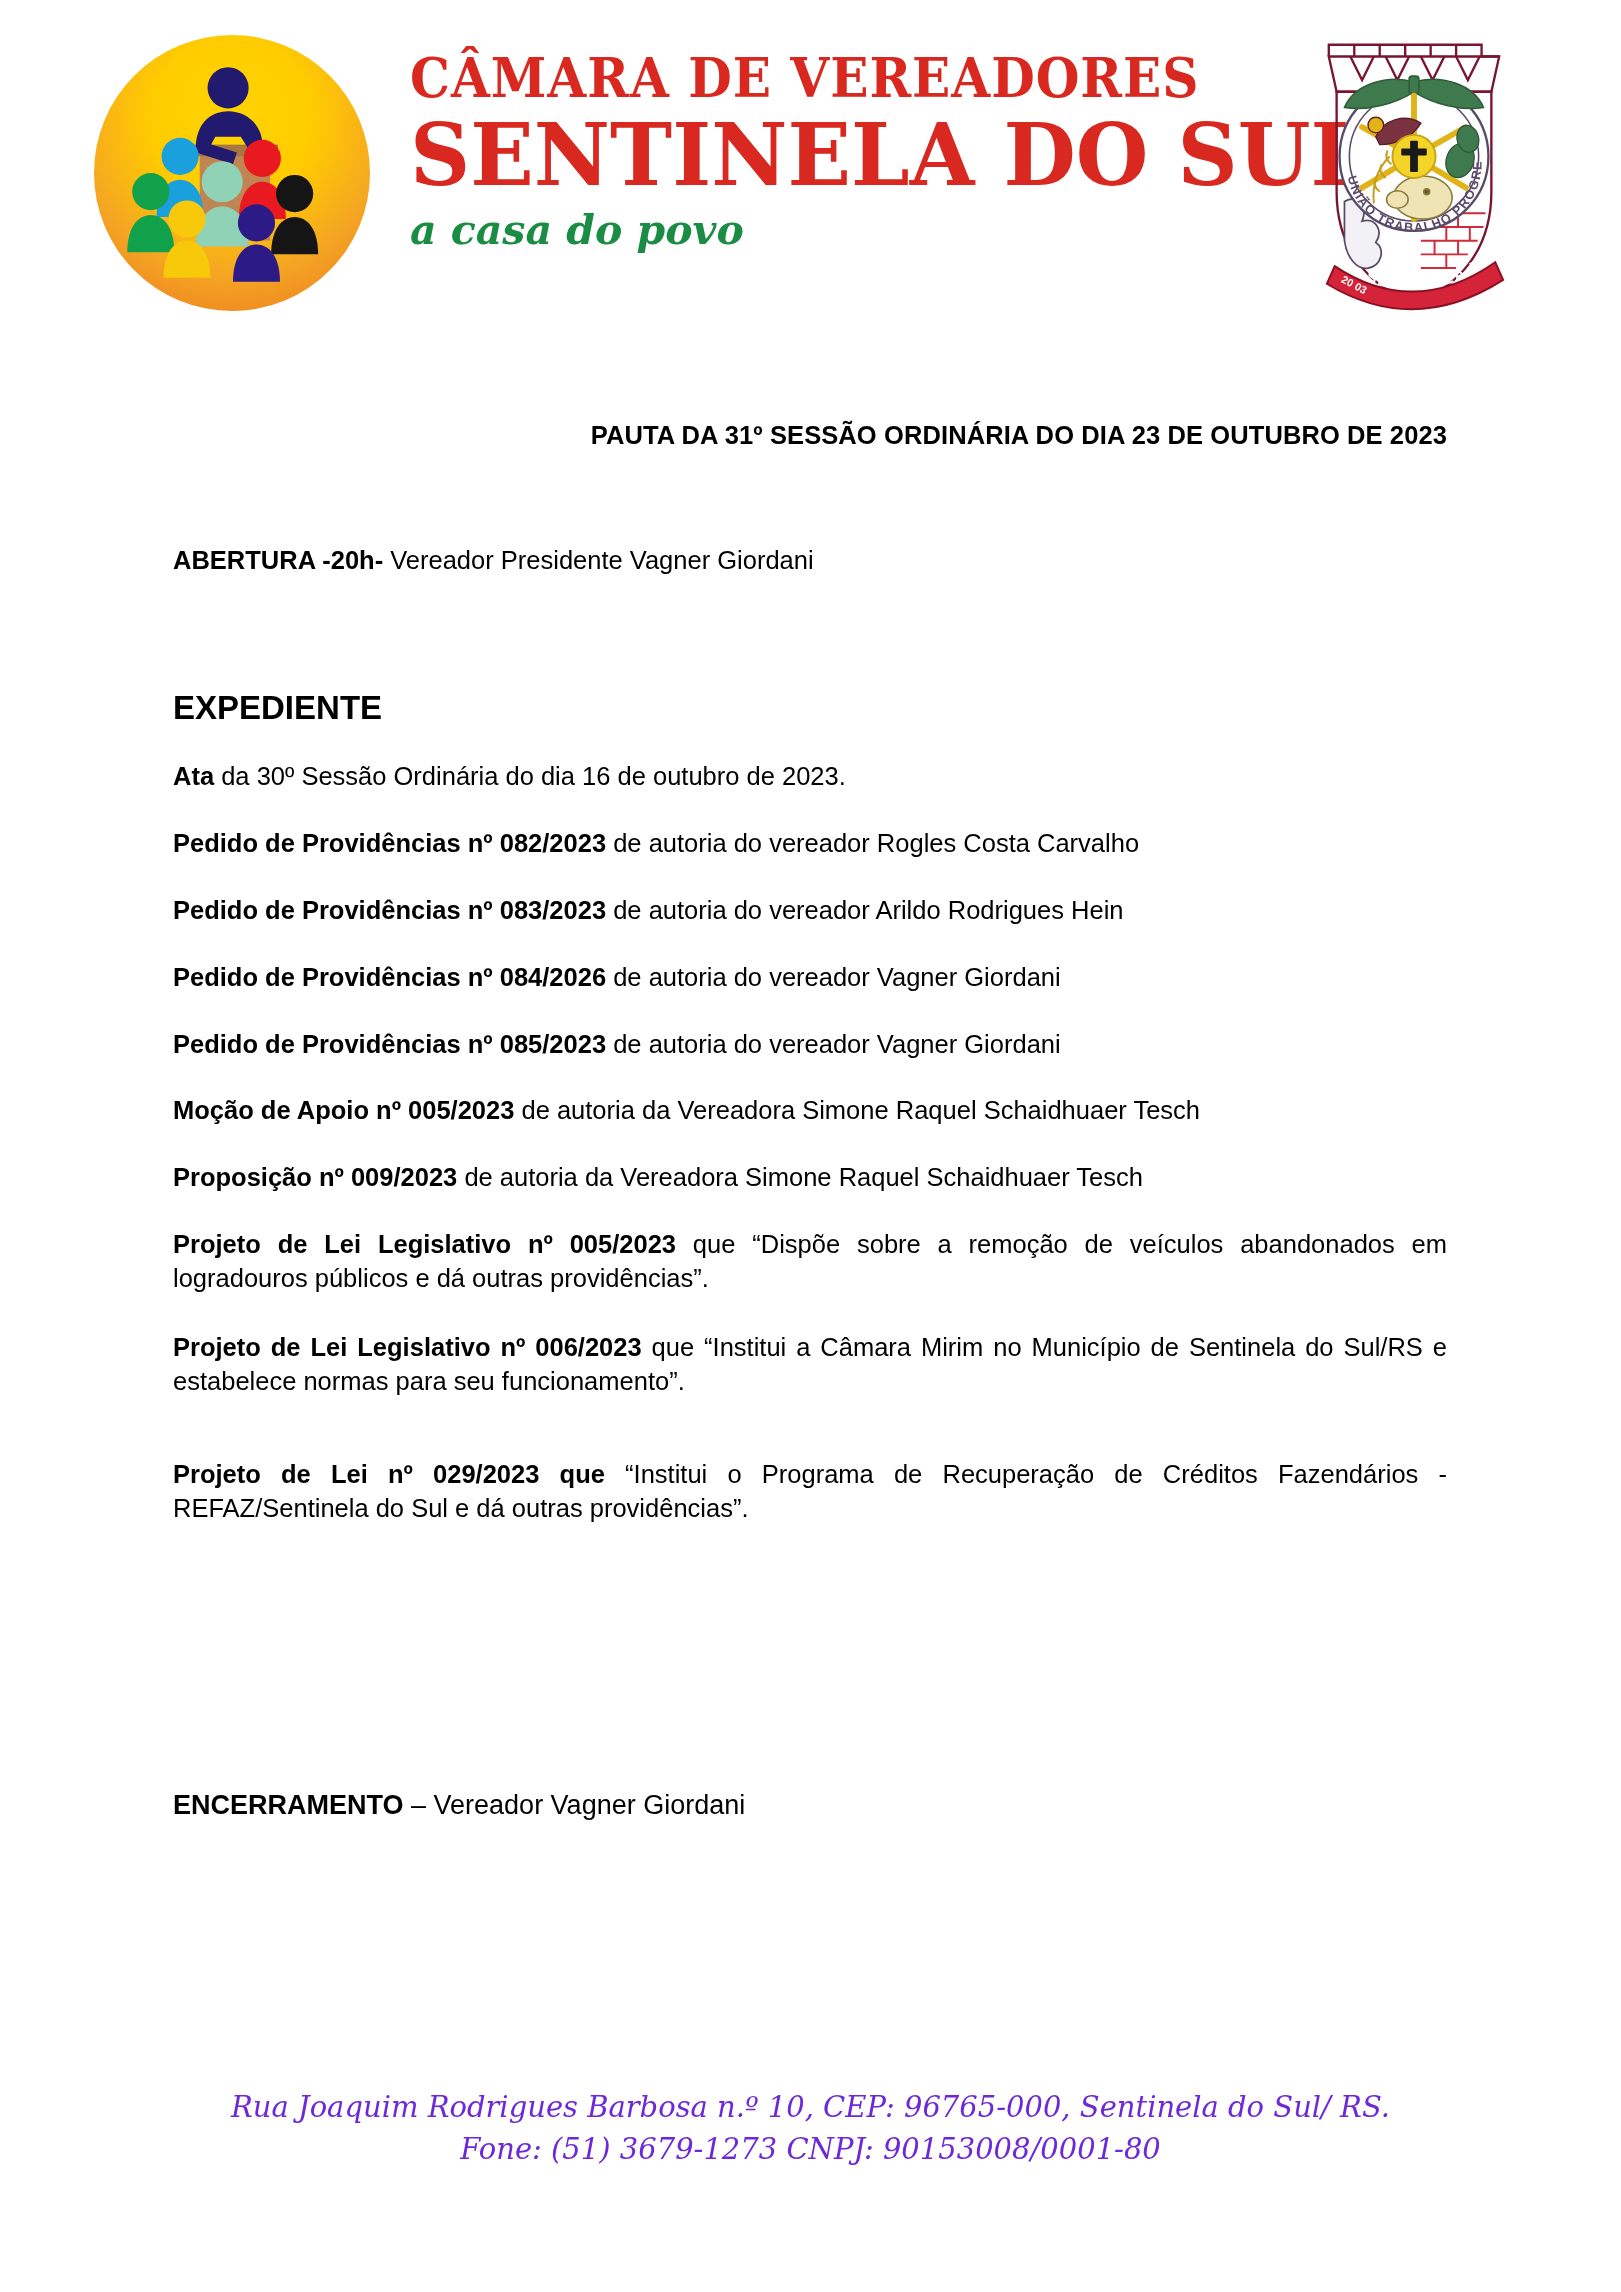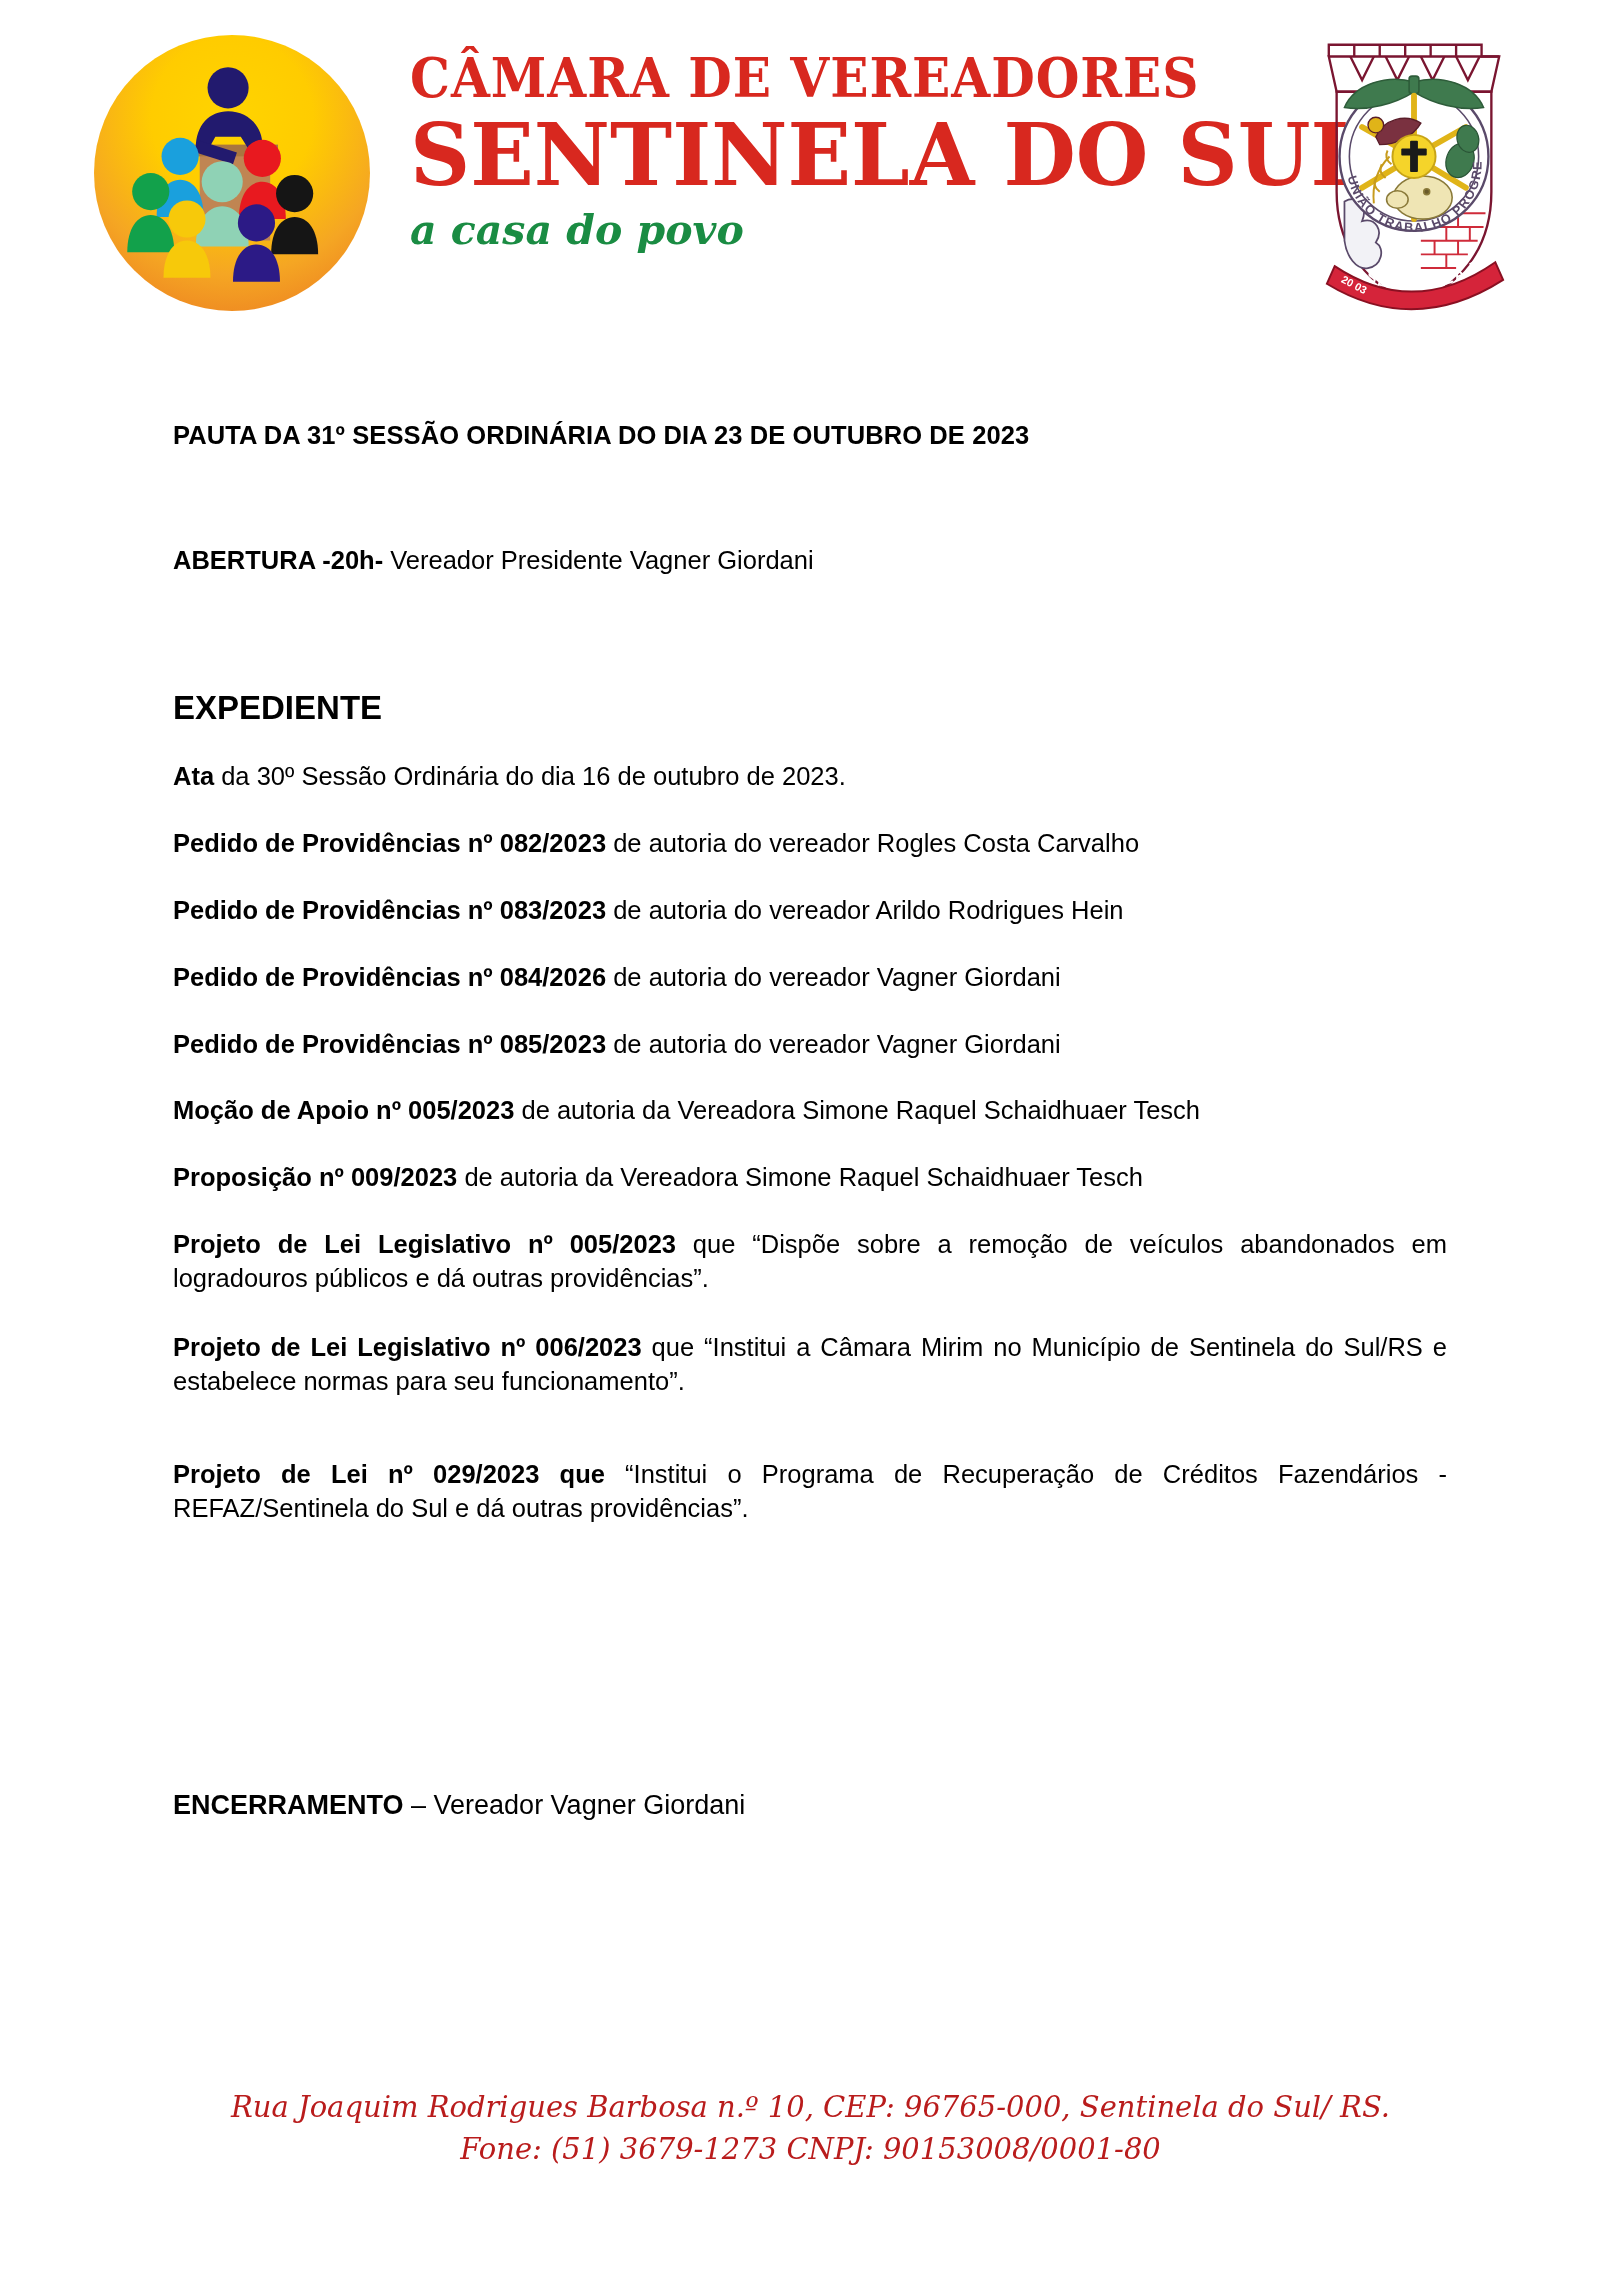--- a/index.html
+++ b/index.html
@@ -94,20 +94,21 @@
     position: absolute;
     left: 173px;
     top: 421px;
     width: 1274px;
   }
   .doc-title {
     font-size: 25.5px;
     font-weight: bold;
     letter-spacing: 0.1px;
     margin: 0 0 0 0;
+    text-align: right;
   }
   .spacer-lg { height: 94px; }
   .spacer-md { height: 78px; }
 
   .line {
     font-size: 25.5px;
     line-height: 1.33;
     margin: 0 0 33px 0;
   }
   .line b { font-weight: bold; }
@@ -139,21 +140,21 @@
   .footer {
     position: absolute;
     left: 0;
     top: 2086px;
     width: 1621px;
     text-align: center;
     font-family: "DejaVu Serif", serif;
     font-style: italic;
     font-size: 29px;
     line-height: 1.45;
-    color: #b91c1c;
+    color: #6d28d9;
   }
   .footer div { white-space: nowrap; }
 </style>
 </head>
 <body>
 
 <div class="header">
 
   <div class="logo-circle">
     <svg width="276" height="276" viewBox="0 0 282 282" xmlns="http://www.w3.org/2000/svg">

